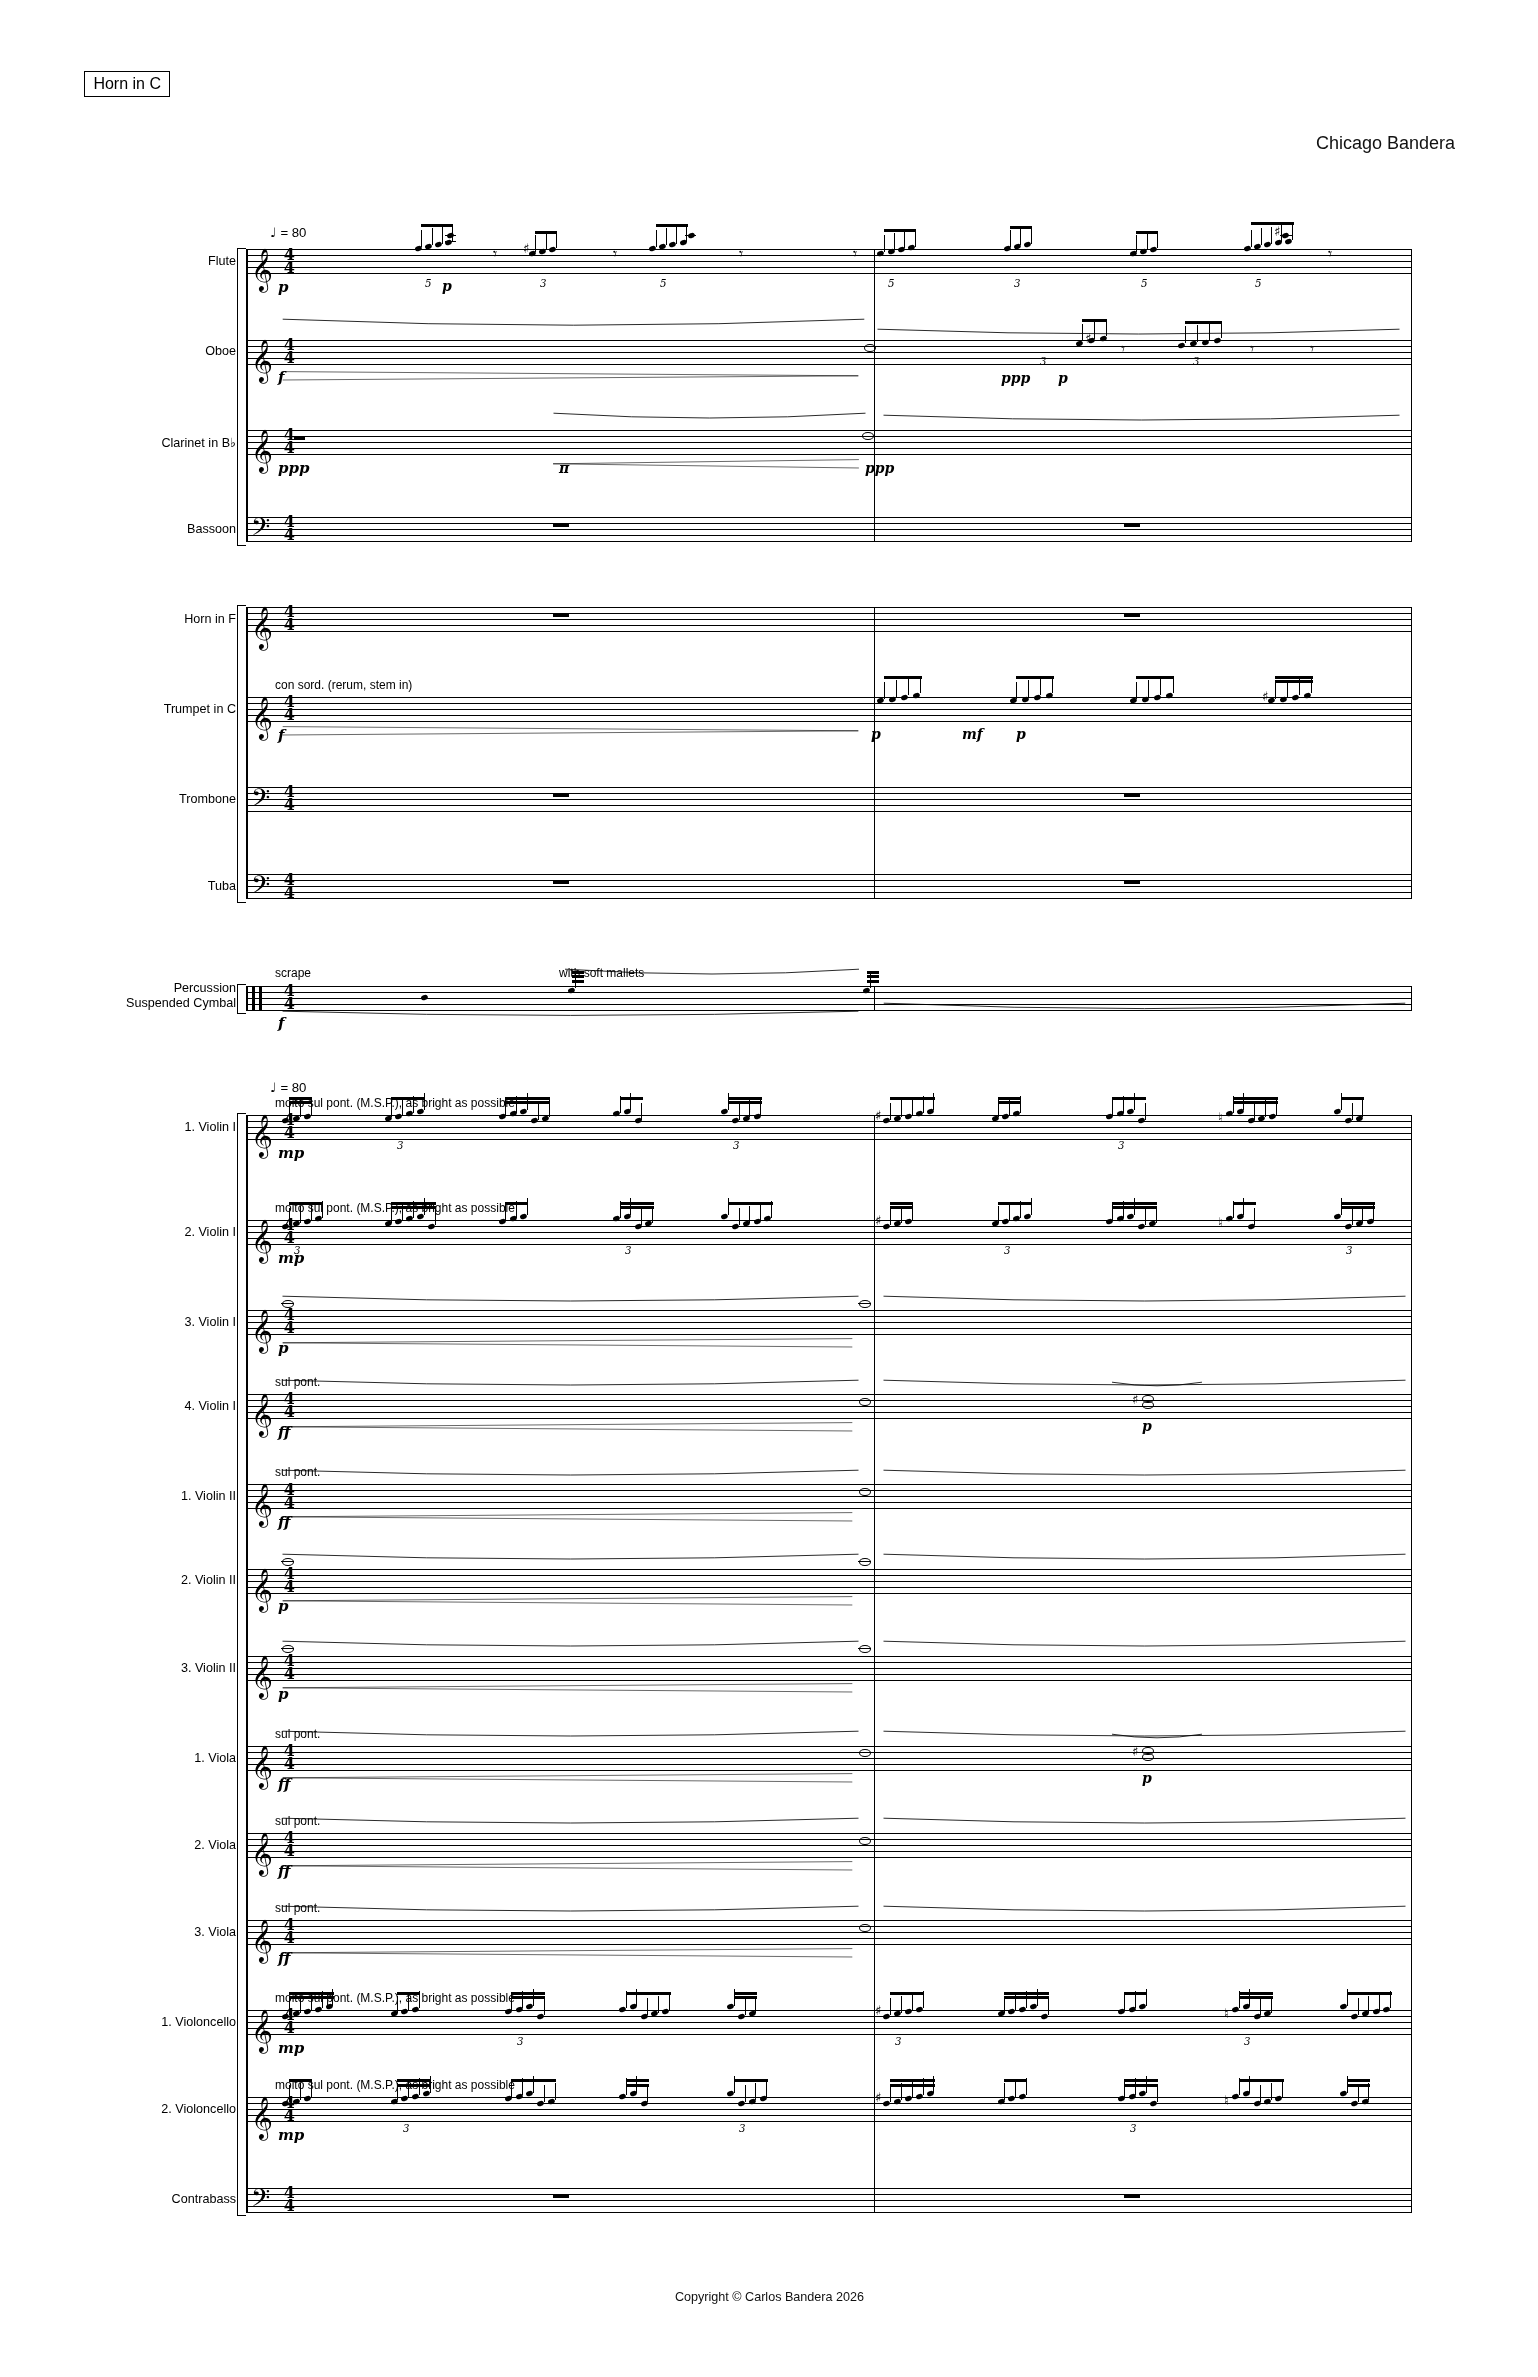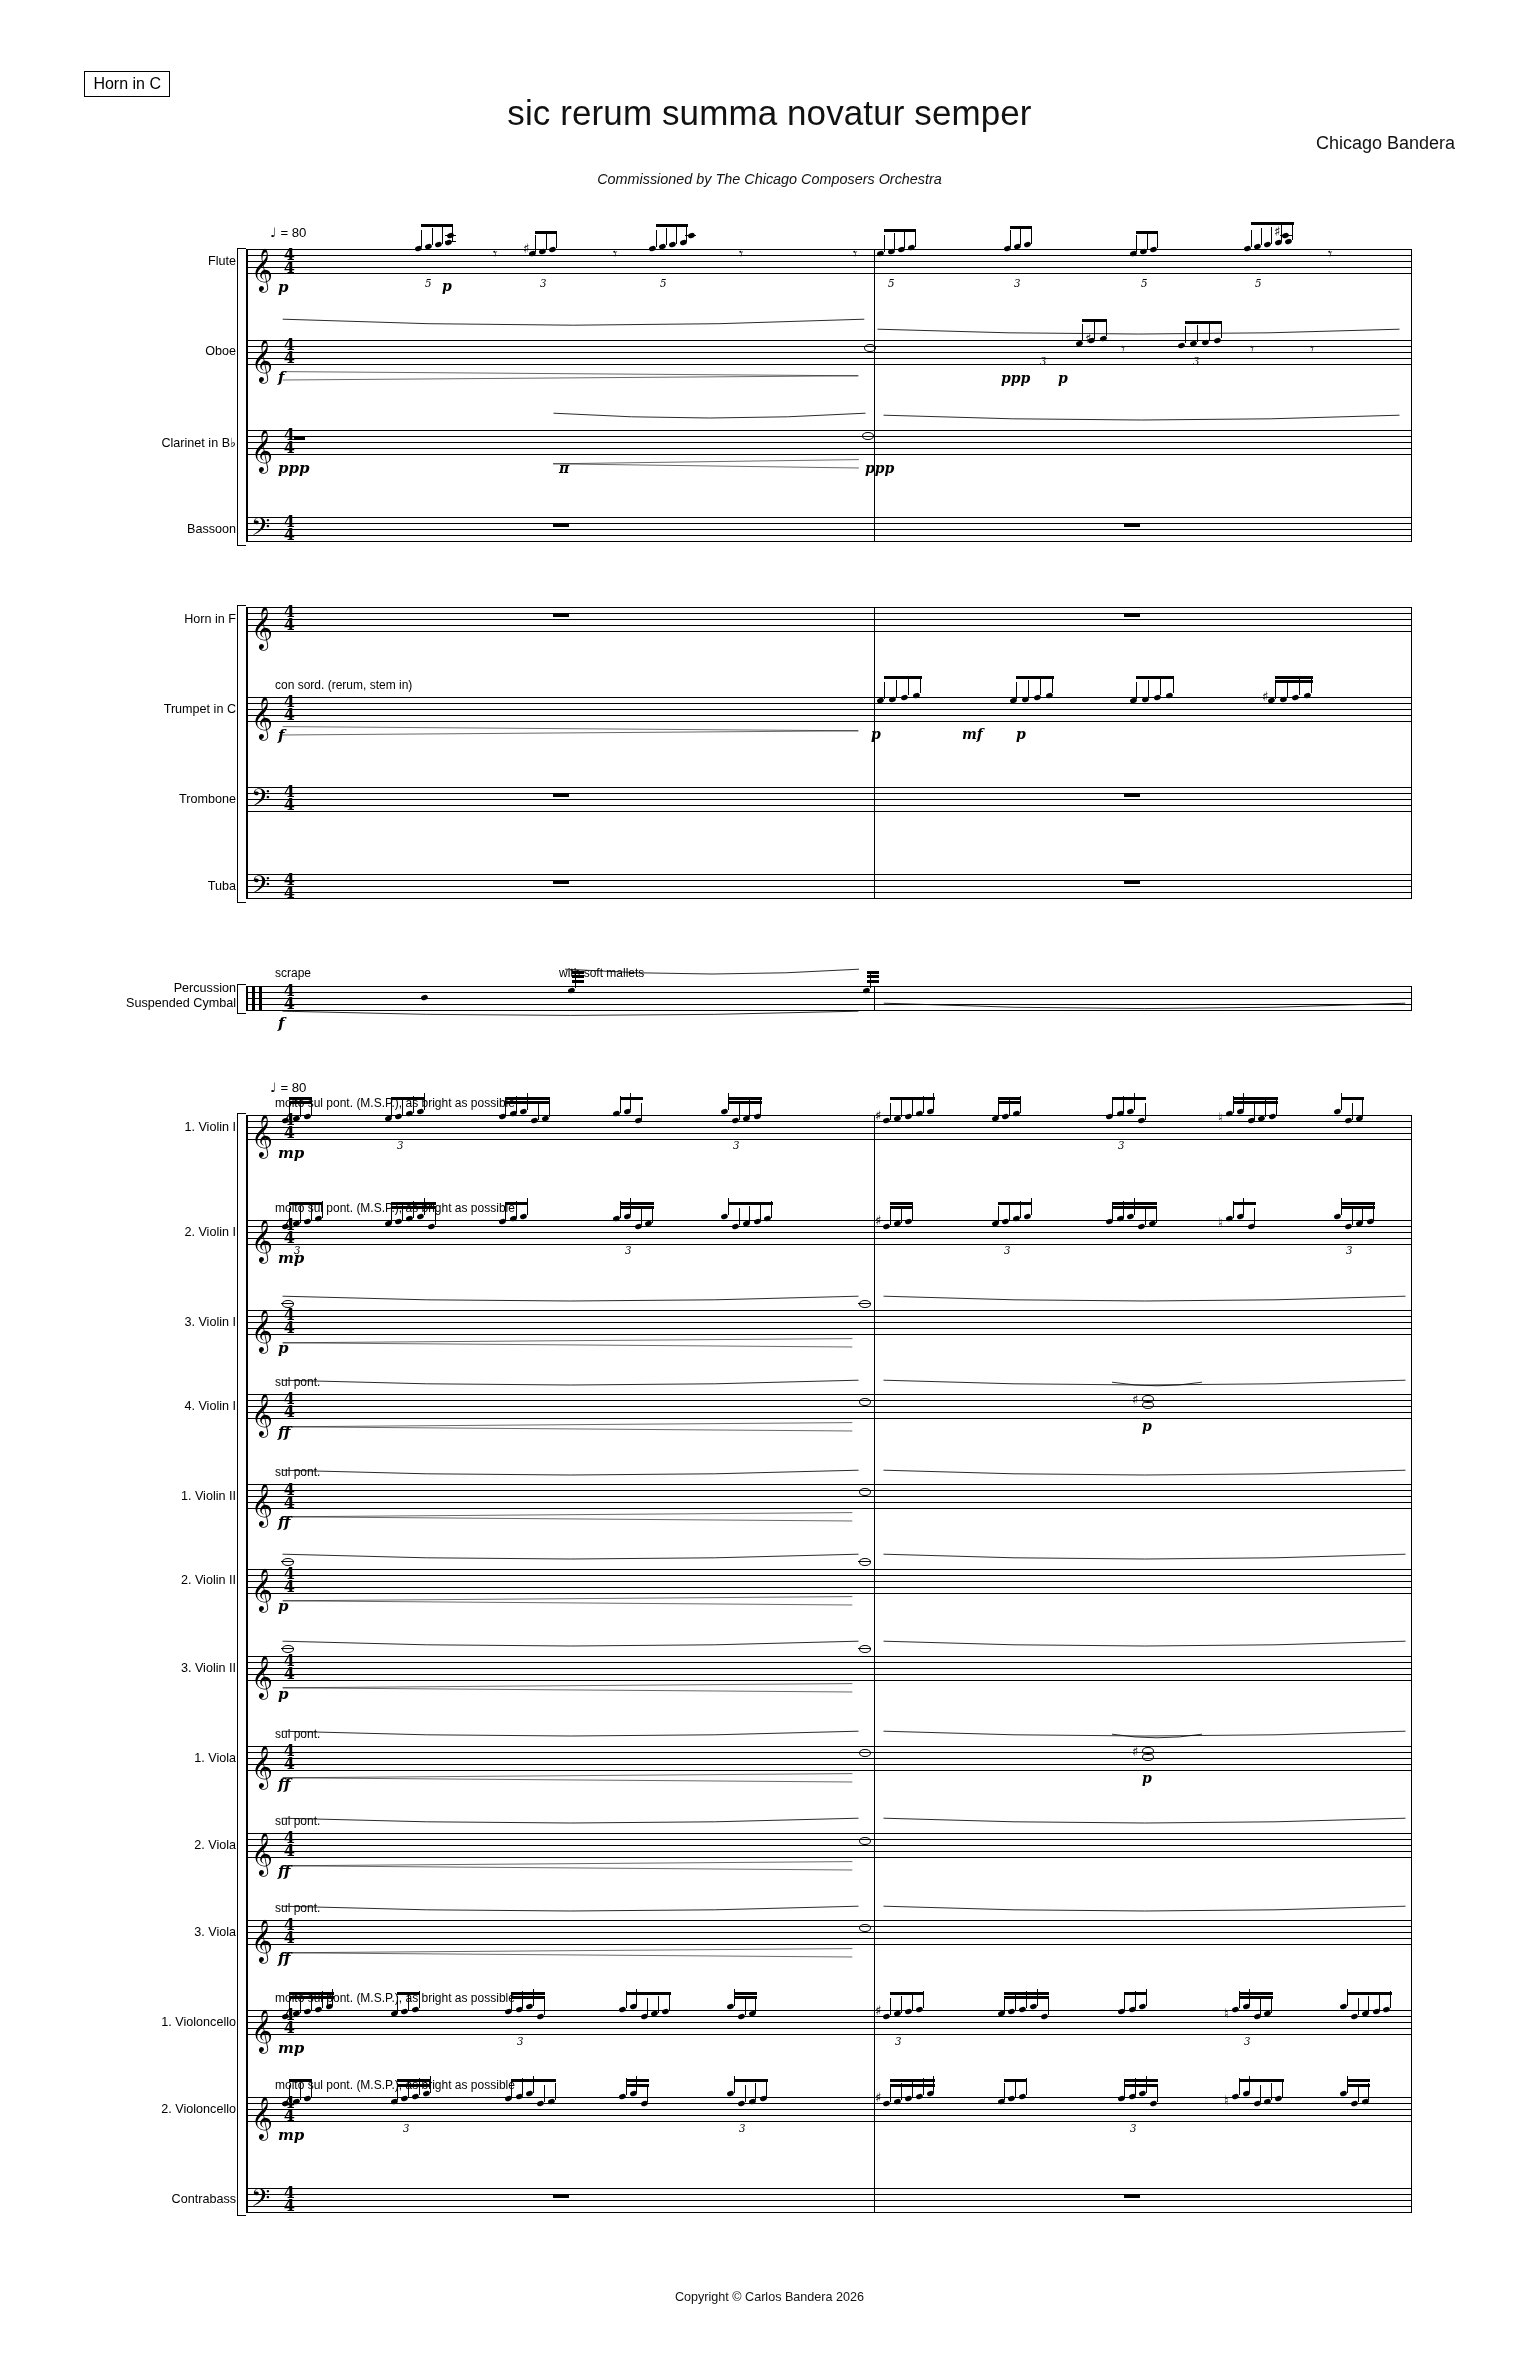--- a/index.html
+++ b/index.html
@@ -246,22 +246,20 @@
     color: #000;
     line-height: 1;
   }
 </style>
 </head>
 <body>
 
 <div class="page">
 
   <div class="score-in-c">Horn in C</div>
-  <div class="title">sic rerum summa novatur semper</div>
-  <div class="commission">Commissioned by The Chicago Composers Orchestra</div>
   <div class="composer">Chicago Bandera</div>
   <div class="copyright">Copyright © Carlos Bandera 2026</div>
 
   <div id="score">
       <div class="staff" style="left:246px; top:249px; width:1166px; height:25px;">
         <div class="lines">
           <i></i>
           <i></i>
           <i></i>
           <i></i>

